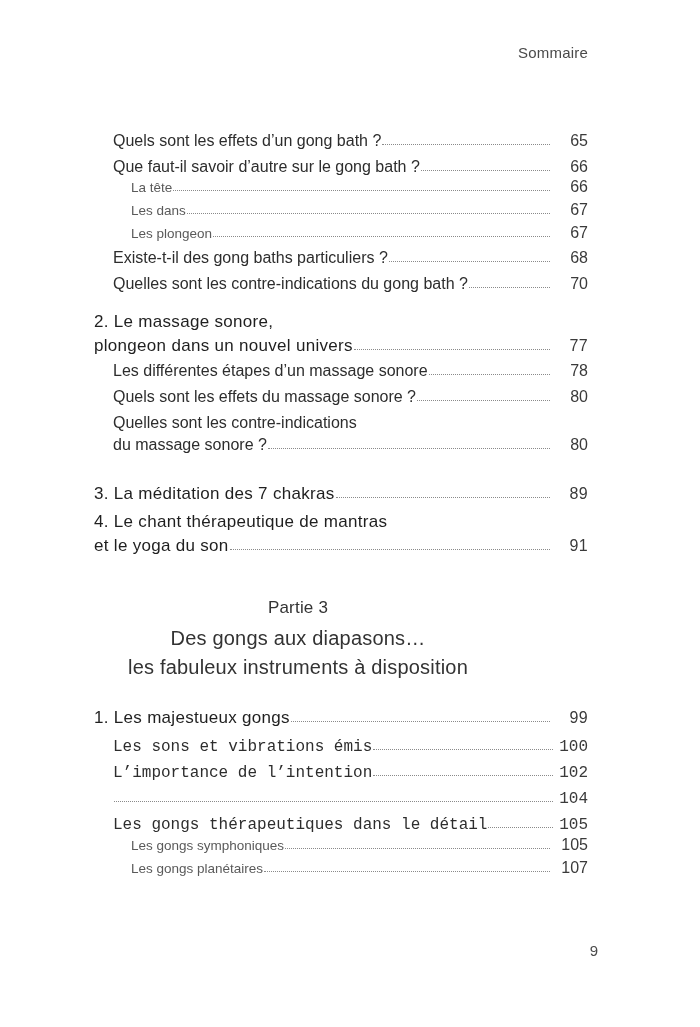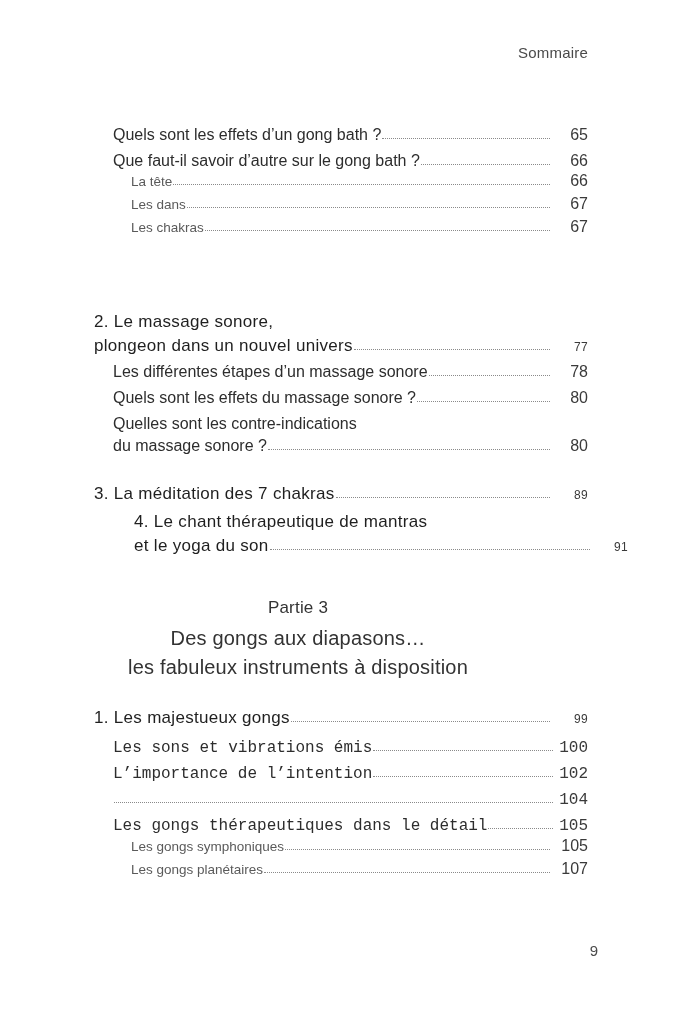--- a/index.html
+++ b/index.html
@@ -60,21 +60,21 @@
 
     
     .lvl-ch {
       font-size: 17px;
       color: #1f1f1f;
       letter-spacing: 0.3px;
     }
     .lvl-ch .line1 { line-height: 24px; }
     .lvl-ch .entry { line-height: 24px; }
     .lvl-ch .leader { margin-right: 10px; }
-    .lvl-ch .page { font-size: 12px; color: #3a3a3a; flex-basis: 28px; }
+    .lvl-ch .page { font-size: 16px; color: #3a3a3a; flex-basis: 28px; }
 
     
     .lvl-1 {
       padding-left: 19px;
       font-size: 16px;
       color: #2d2d2d;
     }
     .lvl-1 .entry { line-height: 26px; }
     .lvl-1 .multi { line-height: 22px; }
     .lvl-1 .page { font-size: 16px; color: #3a3a3a; }
@@ -104,21 +104,21 @@
       line-height: 29px;
       letter-spacing: 0.2px;
       margin-top: 6px;
     }
   </style>
 </head>
 <body>
 
 <div class="running-head">Sommaire</div>
 
-<div class="toc" style="top:122px;">
+<div class="toc" style="top:128px;">
   <div class="lvl-1">
     <div class="entry">
       <span class="title">Quels sont les effets d’un gong bath ?</span>
       <span class="leader"></span>
       <span class="page">65</span>
     </div>
     <div class="entry">
       <span class="title">Que faut-il savoir d’autre sur le gong bath ?</span>
       <span class="leader"></span>
       <span class="page">66</span>
@@ -129,23 +129,35 @@
       <span class="title">La tête</span>
       <span class="leader"></span>
       <span class="page">66</span>
     </div>
     <div class="entry">
       <span class="title">Les dans</span>
       <span class="leader"></span>
       <span class="page">67</span>
     </div>
     <div class="entry">
-      <span class="title">Les chakras</span>
+      <span class="title">Les plongeon</span>
       <span class="leader"></span>
       <span class="page">67</span>
+    </div>
+  </div>
+  <div class="lvl-1">
+    <div class="entry">
+      <span class="title">Existe-t-il des gong baths particuliers ?</span>
+      <span class="leader"></span>
+      <span class="page">68</span>
+    </div>
+    <div class="entry">
+      <span class="title">Quelles sont les contre-indications du gong bath ?</span>
+      <span class="leader"></span>
+      <span class="page">70</span>
     </div>
   </div>
 </div>
 
 <div class="toc" style="top:310px;">
   <div class="lvl-ch">
     <div class="line1">2. Le massage sonore,</div>
     <div class="entry">
       <span class="title">plongeon dans un nouvel univers</span>
       <span class="leader"></span>
@@ -177,21 +189,21 @@
 <div class="toc" style="top:482px;">
   <div class="lvl-ch">
     <div class="entry">
       <span class="title">3. La méditation des 7 chakras</span>
       <span class="leader"></span>
       <span class="page">89</span>
     </div>
   </div>
 </div>
 
-<div class="toc" style="top:510px;margin-left:40px;">
+<div class="toc" style="top:510px;">
   <div class="lvl-ch">
     <div class="line1">4. Le chant thérapeutique de mantras</div>
     <div class="entry">
       <span class="title">et le yoga du son</span>
       <span class="leader"></span>
       <span class="page">91</span>
     </div>
   </div>
 </div>
 

